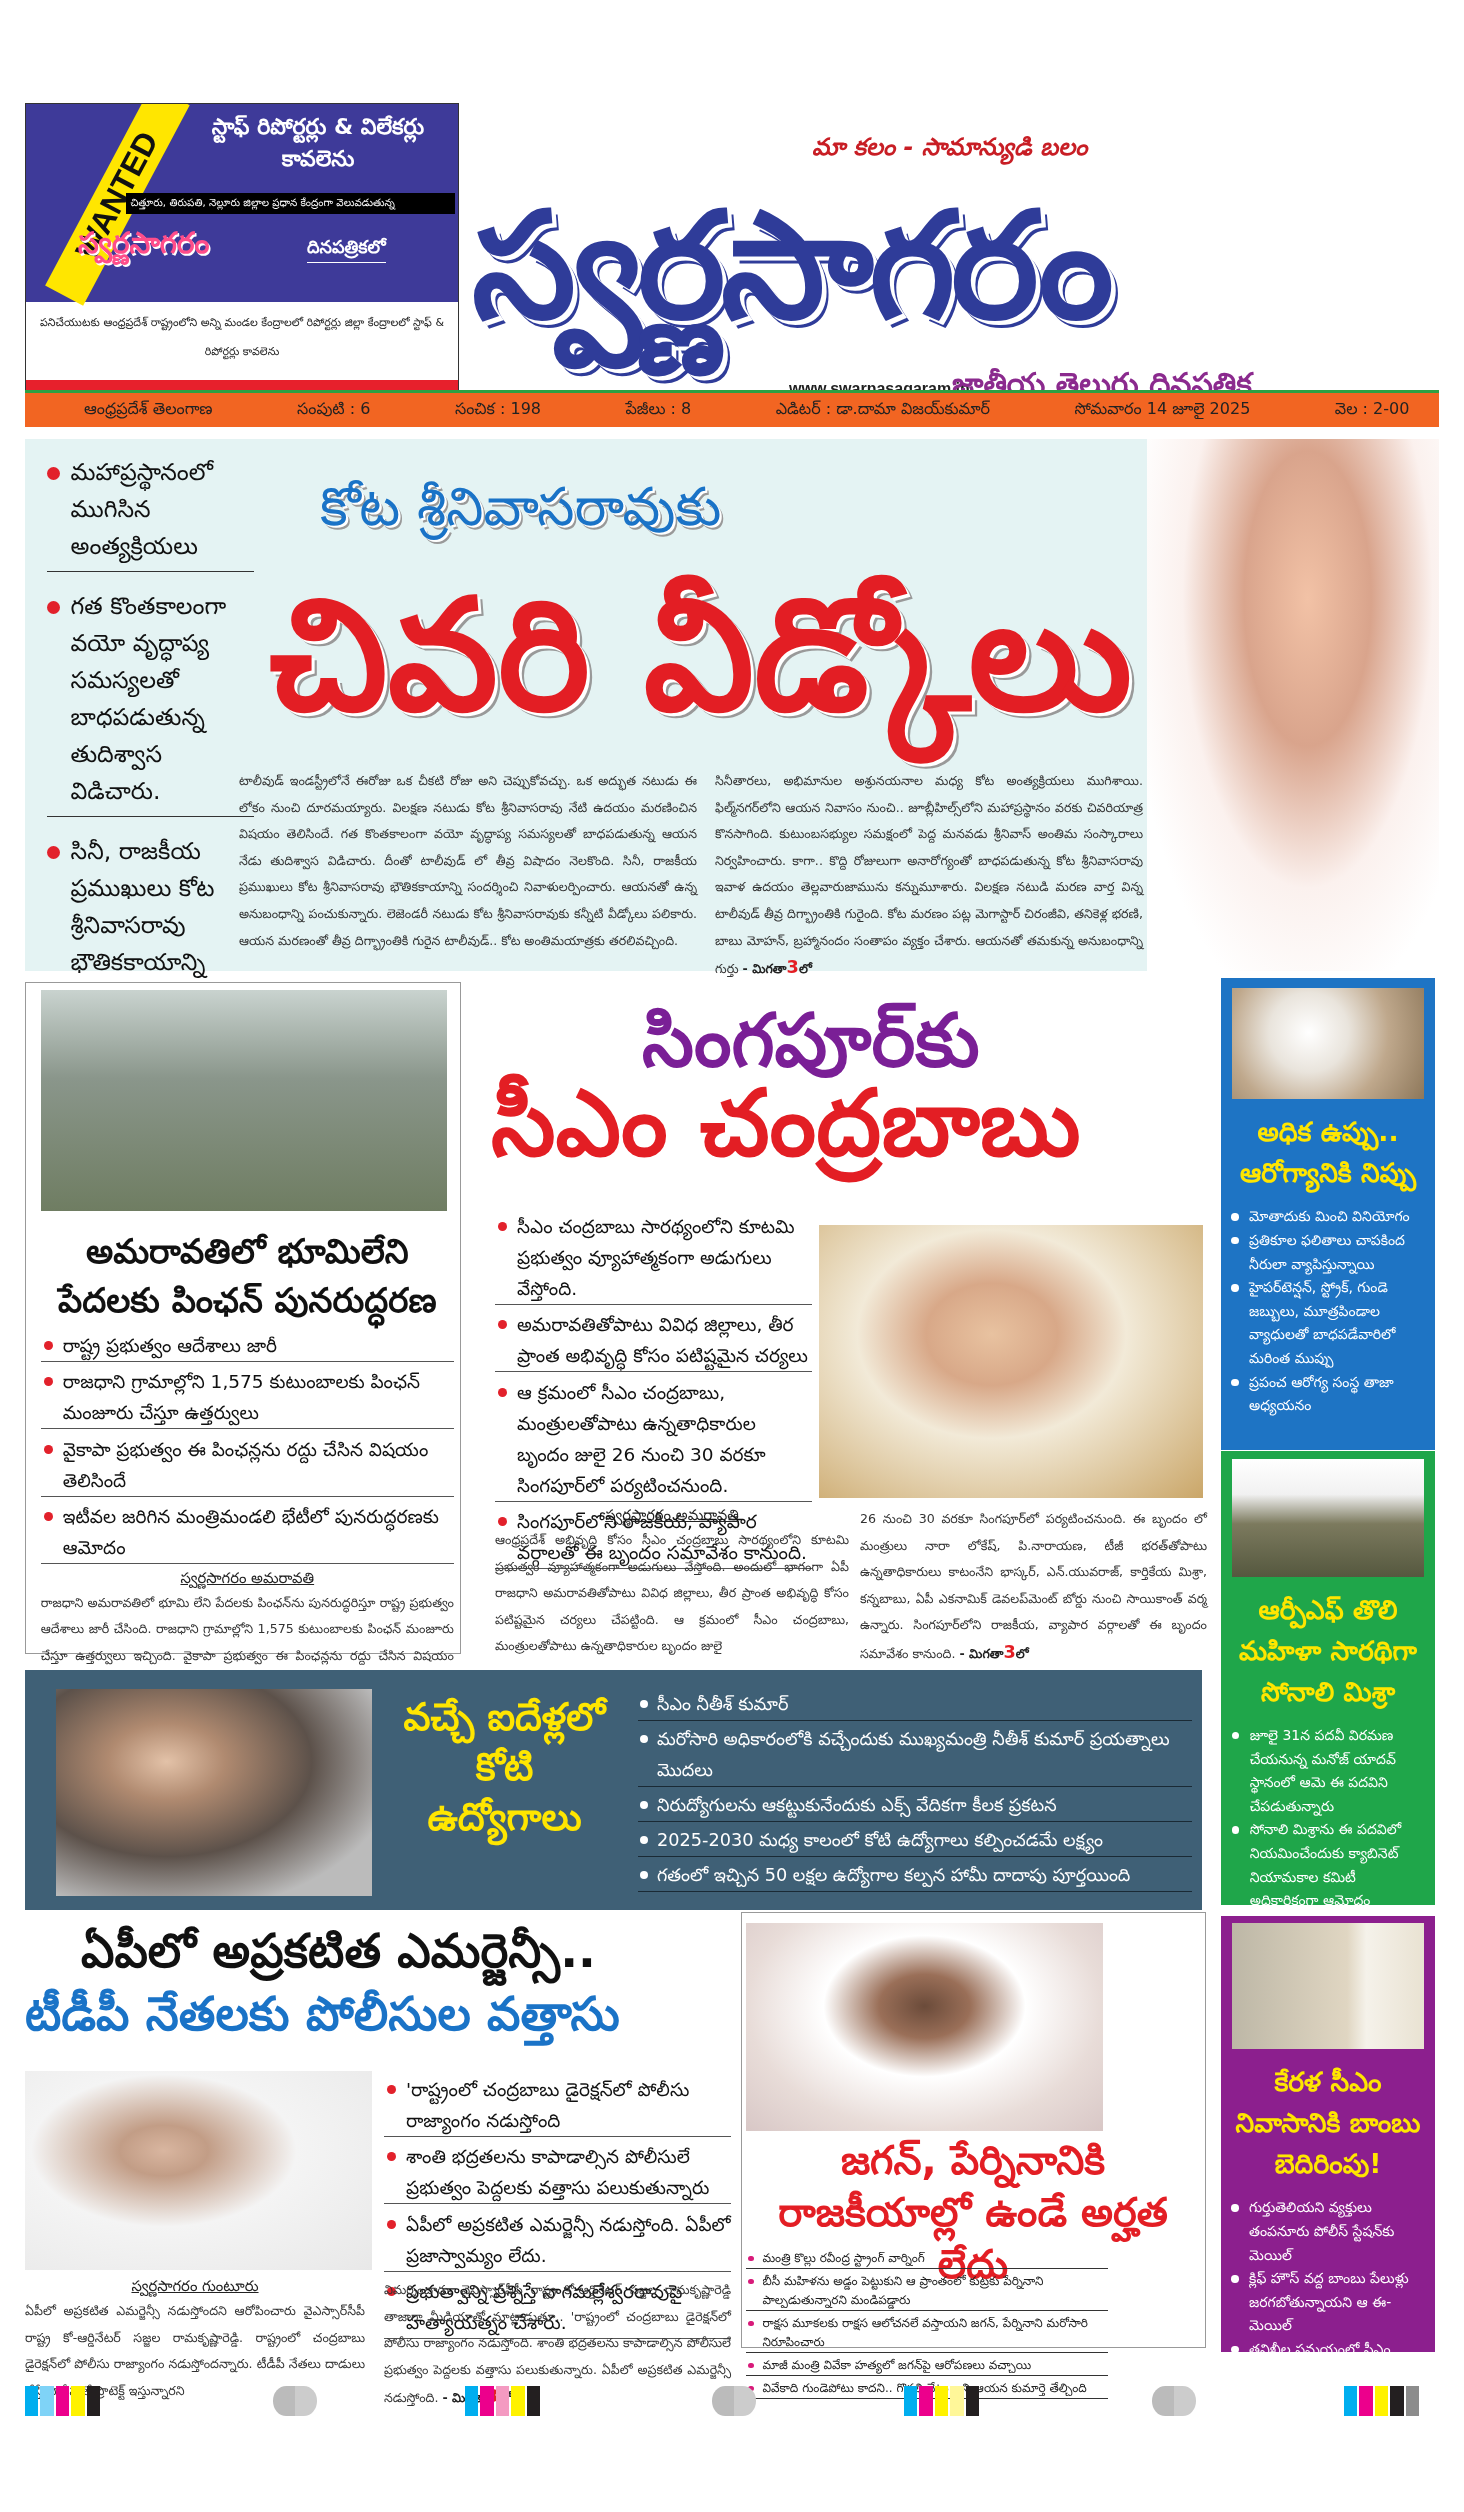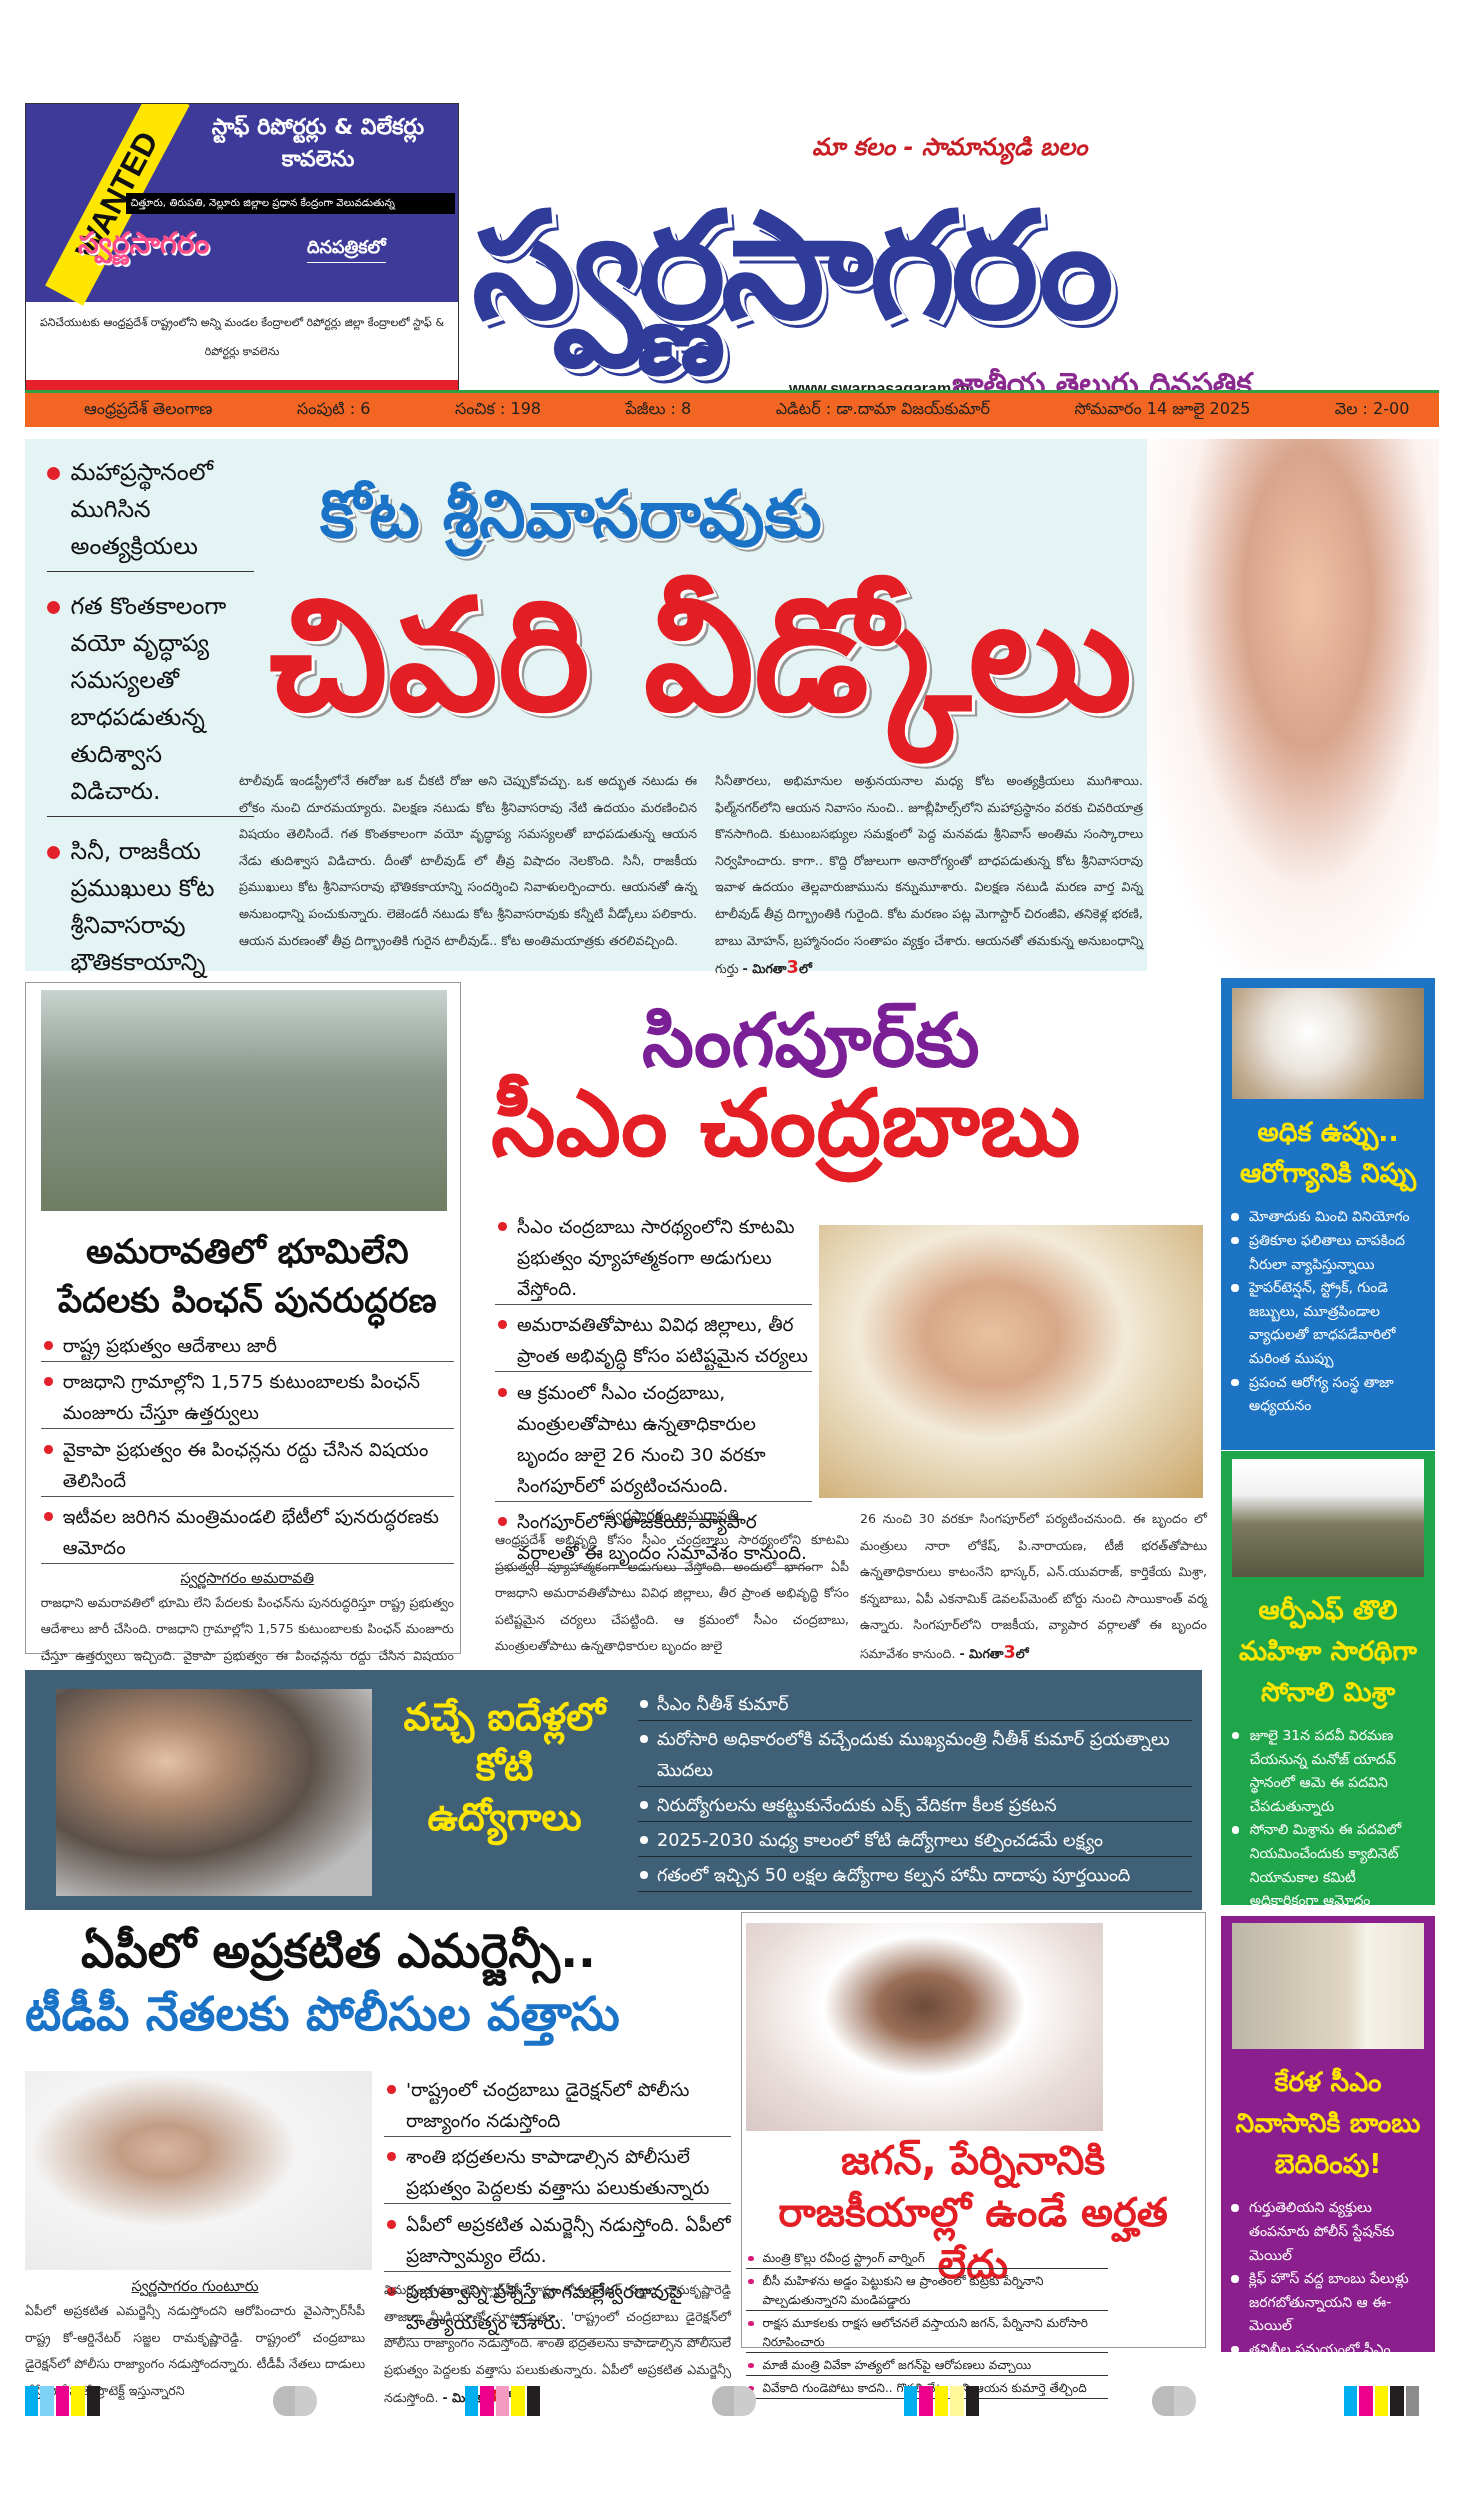--- a/index.html
+++ b/index.html
@@ -21,21 +21,21 @@
 #logo .url{position:absolute;left:317px;top:247px;font-size:16px;font-weight:bold;color:#222;font-family:"Liberation Sans",sans-serif}
 #logo .sub{position:absolute;left:480px;top:233px;font-size:30px;font-weight:bold;color:#8b2a8e}
 #strip{left:25px;top:390px;width:1414px;height:3px;background:#2ea043}
 #infobar{left:25px;top:393px;width:1414px;height:34px;background:#f26522;color:#222;font-size:16px;display:flex;align-items:center;justify-content:space-between;padding:0 29.5px 0 59px}
 
 #lead{left:25px;top:439px;width:1414px;height:532px;background:#e4f3f3}
 #leadbul{left:22px;top:14.8px;width:207px}
 .bul{position:relative;padding-left:23.6px;font-size:23.6px;line-height:37px;color:#111;margin-bottom:16px}
 .bul::before{content:"";position:absolute;left:0;top:13.3px;width:13.3px;height:13.3px;border-radius:50%;background:#e2212b}
 .bul.sep{border-bottom:1.5px solid #333;padding-bottom:5.9px}
-#leadh1{left:295px;top:37px;font-size:66px;font-weight:bold;color:#1a73c7;text-shadow:2.2px 2.2px 0 #fff,3.7px 3.7px 0 #999}
+#leadh1{left:295px;top:37px;font-size:53px;font-weight:normal;color:#1a73c7;text-shadow:2.2px 2.2px 0 #fff,3.7px 3.7px 0 #999}
 #leadh2{left:244px;top:126px;font-size:155px;font-weight:bold;color:#e31e24;text-shadow:3px 3px 0 #fff,5.2px 5.2px 0 #999}
 #leadphoto{left:1122px;top:0;width:292px;height:532px;background:radial-gradient(ellipse at 55% 30%,#f2c2a6 0,#d9a48c 28%,#fbf1ee 55%,#ffffff 80%)}
 .col{font-size:12.6px;line-height:26.6px;text-align:justify;color:#333}
 #leadc1{left:214px;top:329px;width:458px}
 #leadc2{left:690px;top:329px;width:428px}
 .cont{font-weight:bold;color:#222;font-size:12.6px}
 .cont b{color:#e31e24;font-size:17.7px}
 
 #amaraBox{left:25px;top:982px;width:436px;height:672px;border:1.5px solid #999}
 #amaraPhoto{left:14.8px;top:7.4px;width:406px;height:221px;background:linear-gradient(180deg,#c9d3cf 0,#8a968b 40%,#6f7d62 100%)}

